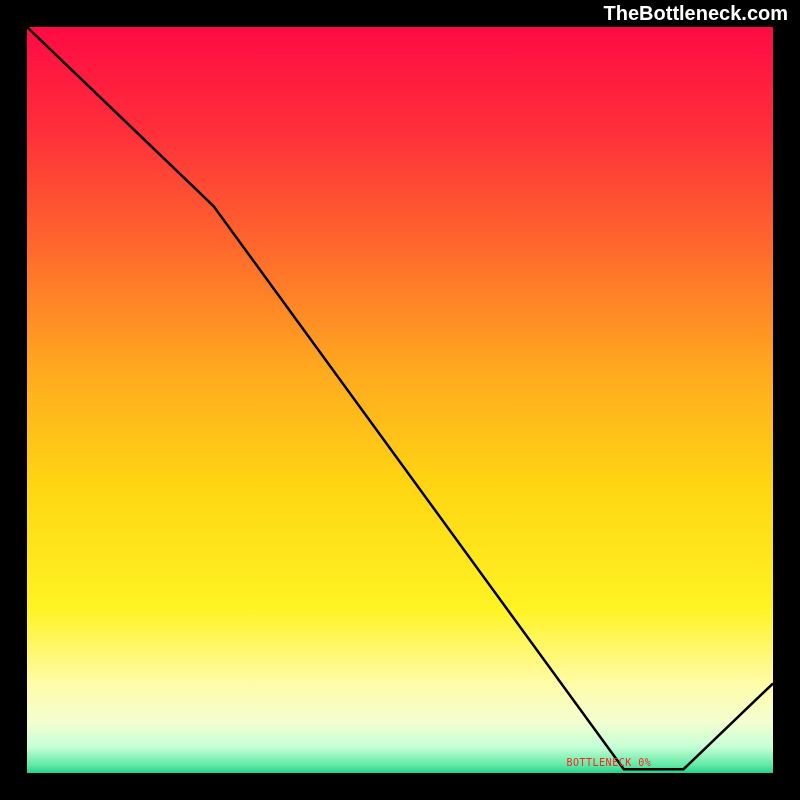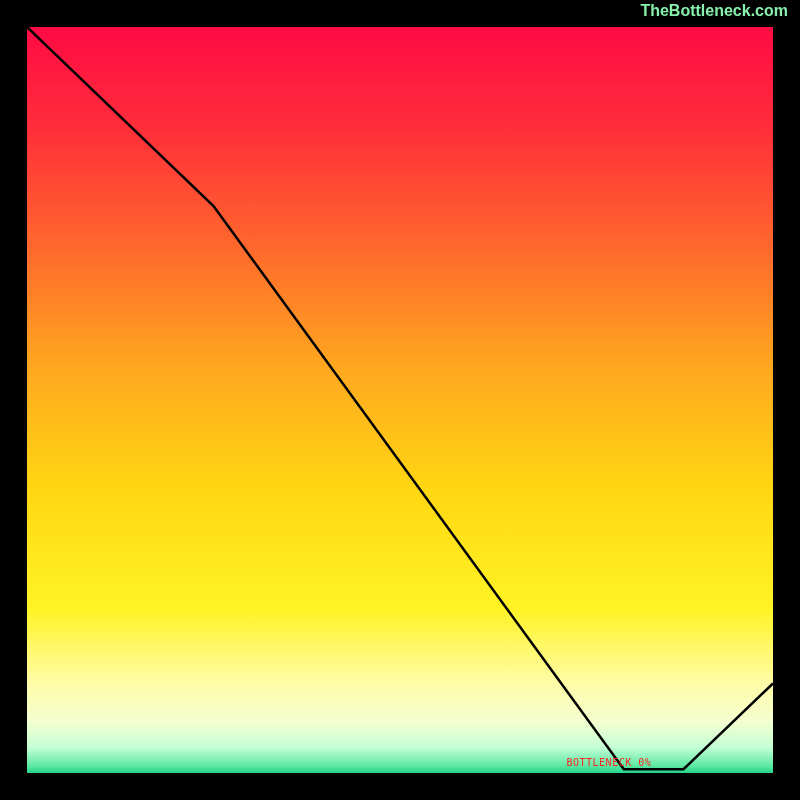--- a/index.html
+++ b/index.html
@@ -8,22 +8,22 @@
     width: 800px;
     height: 800px;
     background: #000;
     font-family: Arial, sans-serif;
     position: relative;
   }
   .watermark {
     position: absolute;
     top: 2px;
     right: 12px;
-    color: #86efac;
-    font-size: 16px;
+    color: #ffffff;
+    font-size: 20px;
     font-weight: bold;
     z-index: 10;
   }
   .plot-area {
     position: absolute;
     top: 27px;
     left: 27px;
     width: 746px;
     height: 746px;
     overflow: hidden;

